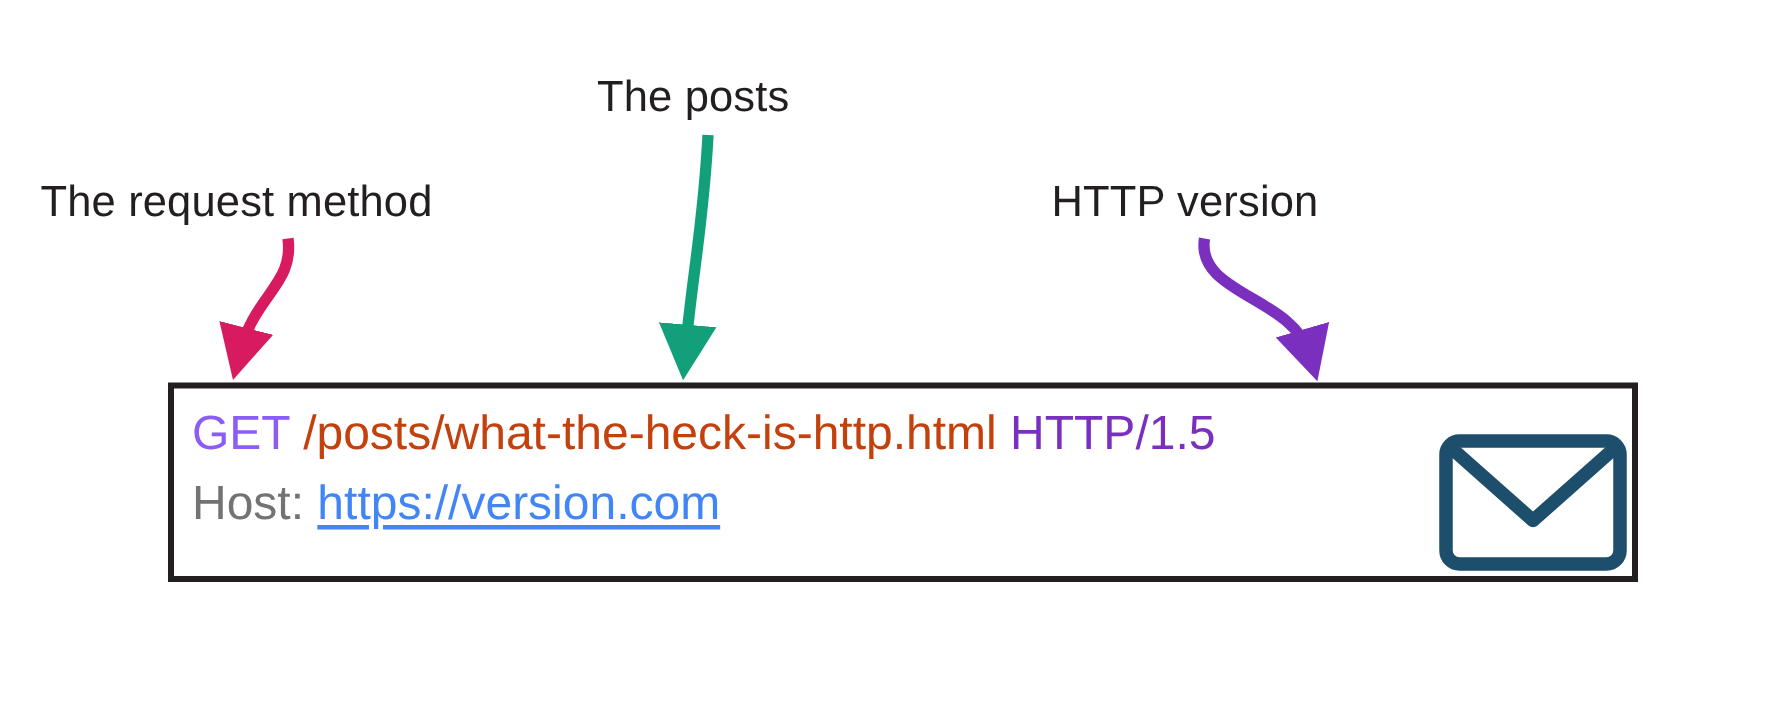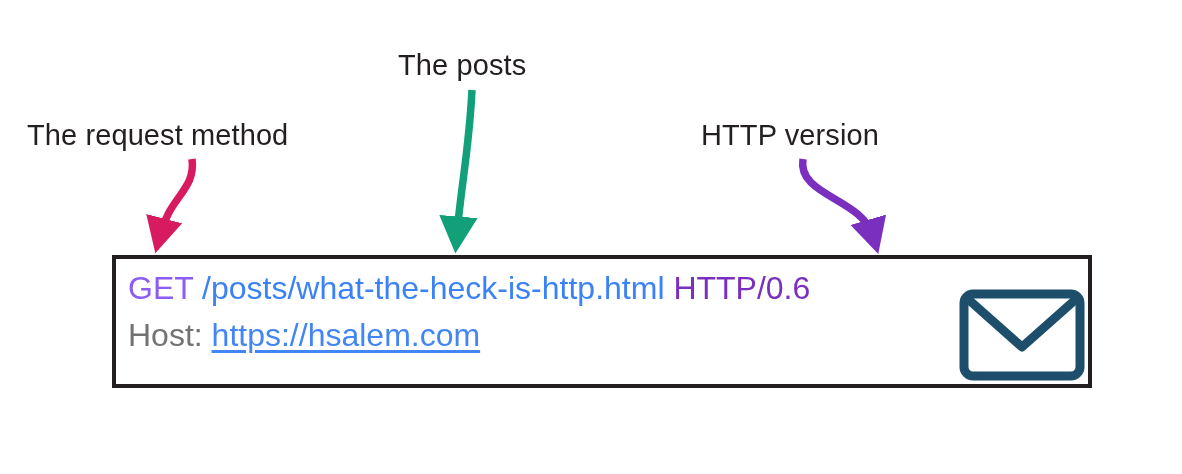--- a/index.html
+++ b/index.html
@@ -63,21 +63,21 @@
   }
 
   .req-line {
     font-family: "Liberation Sans", sans-serif;
     font-size: 32px;
     line-height: 47px;
     white-space: nowrap;
     color: #231f20;
   }
   .tok-method { color: #8b5cf6; }
-  .tok-target { color: #3b82f6; }
+  .tok-target { color: #c2410c; }
   .tok-version { color: #7b2fbe; }
   .tok-plain  { color: #737373; }
   .tok-link {
     color: #4285f4;
     text-decoration: underline;
     text-decoration-thickness: 3px;
     text-underline-offset: 4px;
   }
 
   
@@ -117,23 +117,23 @@
 
     <path d="M 472 90 C 469 150 461 186 457 234" fill="none" stroke="#12a07b" stroke-width="7.5" stroke-linecap="butt" marker-end="url(#head-green)"></path>
 
     <path d="M 803 159 C 797 196 862 198 873 236" fill="none" stroke="#7b2fbe" stroke-width="7.5" stroke-linecap="butt" marker-end="url(#head-purple)"></path>
   </svg>
 
   <div id="request-box">
 
     <div id="request-lines">
 
-      <div class="req-line"><span class="tok-method">GET</span><span> </span><span class="tok-target">/posts/what-the-heck-is-http.html</span><span> </span><span class="tok-version">HTTP/0.6</span></div>
+      <div class="req-line"><span class="tok-method">GET</span><span> </span><span class="tok-target">/posts/what-the-heck-is-http.html</span><span> </span><span class="tok-version">HTTP/1.5</span></div>
 
-      <div class="req-line"><span class="tok-plain">Host:</span><span> </span><span class="tok-link">https://hsalem.com</span></div>
+      <div class="req-line"><span class="tok-plain">Host:</span><span> </span><span class="tok-link">https://version.com</span></div>
 
     </div>
 
     <svg id="envelope-icon" viewBox="0 0 126 92">
       <rect x="5" y="5" width="116" height="82" rx="9" ry="9" fill="none" stroke="#1d4e6b" stroke-width="9"></rect>
       <path d="M 10 11 L 63 58 L 116 11" fill="none" stroke="#1d4e6b" stroke-width="9" stroke-linecap="round" stroke-linejoin="round"></path>
     </svg>
 
   </div>
 

